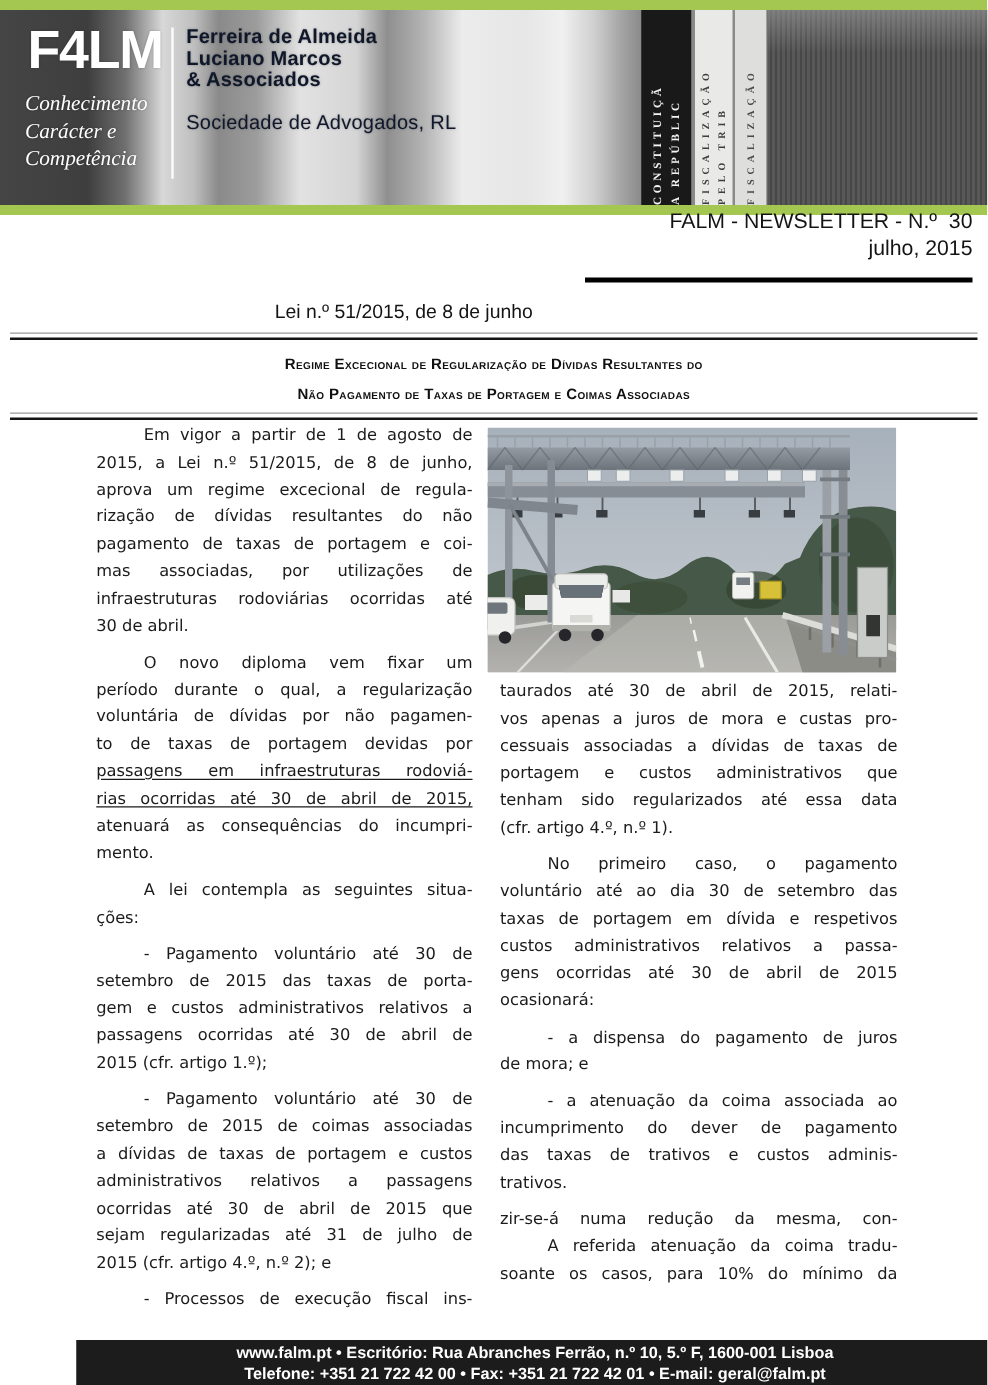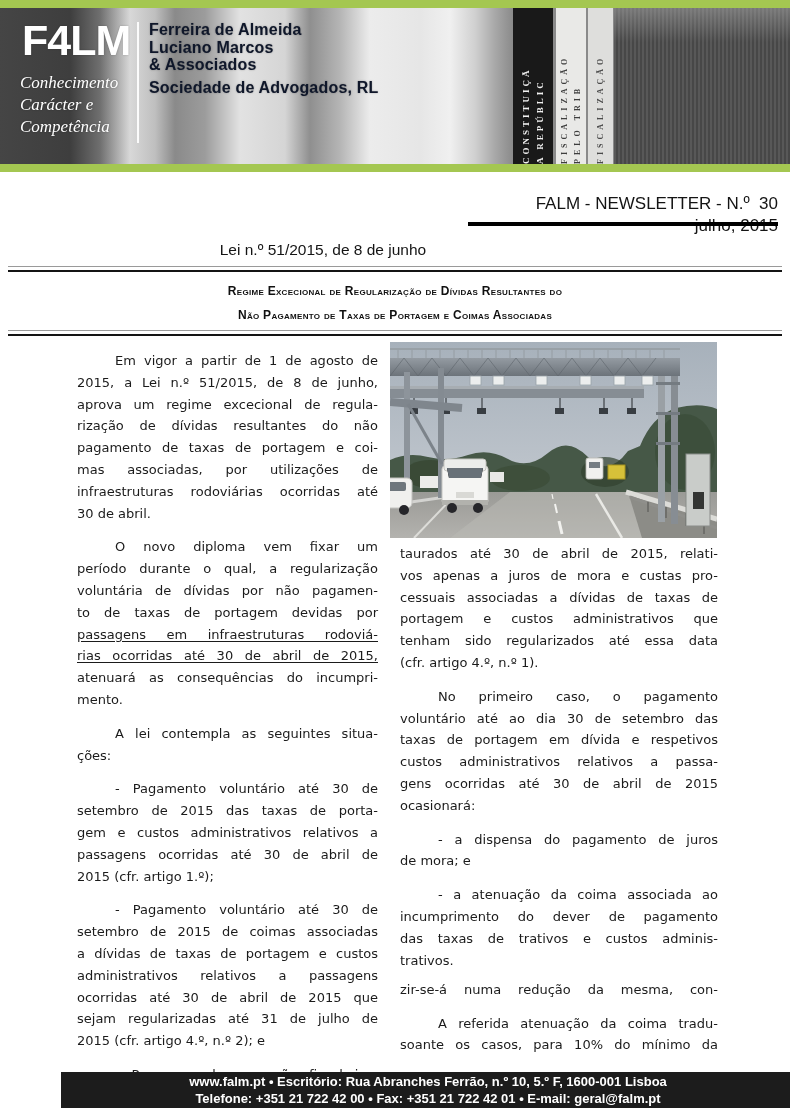--- a/index.html
+++ b/index.html
@@ -25,44 +25,44 @@
   .ribbed-shade { position:absolute; left:614px; top:0; width:176px; height:34px;
             background:linear-gradient(180deg,rgba(160,160,160,.55),rgba(160,160,160,0)); }
 
   .logo { position:absolute; left:22px; top:16px; color:#fff; font-family:"Liberation Sans",sans-serif;
           font-weight:800; font-size:43px; letter-spacing:-1px; line-height:48px; text-shadow:0 0 2px rgba(0,0,0,.25); }
   .tagline { position:absolute; left:20px; top:72px; color:#fff; font-family:Liberation Serif, serif;
              font-style:italic; font-size:17px; line-height:22px; text-shadow:0 0 2px rgba(0,0,0,.3); }
   .v-divider { position:absolute; left:137px; top:22px; width:2px; height:121px; background:rgba(255,255,255,.9); }
   .firm { position:absolute; left:149px; top:21px; color:#0f172a; font-family:"Liberation Sans",sans-serif;
           font-size:16px; font-weight:bold; line-height:17.5px; letter-spacing:.2px; text-shadow:0 0 2px rgba(0,0,0,.3); }
-  .firm .sub { font-weight:bold; margin-top:5px; }
+  .firm .sub { font-weight:normal; margin-top:16px; }
 
   
-  .masthead { position:absolute; right:12px; top:193px; text-align:right; color:#141414;
+  .masthead { position:absolute; right:12px; top:166px; text-align:right; color:#141414;
               font-family:"Liberation Sans",sans-serif; font-size:17px; line-height:22px; }
   .masthead-rule { position:absolute; left:468px; top:222px; width:310px; height:4px; background:#000; }
   .law-line { position:absolute; left:0; top:241px; width:646px; text-align:center; color:#141414;
               font-family:"Liberation Sans",sans-serif; font-size:15.5px; }
   .rule-double { position:absolute; left:8px; width:774px; height:2.5px;
                  border-top:1.5px solid #9a9a9a; border-bottom:2.5px solid #141414; }
   #rule-top { top:266px; }
   #rule-bottom { top:330px; }
   .doc-title { position:absolute; left:10px; top:279px; width:770px; text-align:center; color:#101010;
                font-family:"Liberation Sans",sans-serif; font-weight:bold; font-variant:small-caps;
                font-size:12px; line-height:24px; letter-spacing:.3px; }
 
   
   .col { position:absolute; font-size:13px; line-height:21.8px; color:#1b1b1b; }
   #left-col  { left:77px;  top:338px; width:301px; }
   #right-col { left:400px; top:543px; width:318px; }
   .para { margin:0 0 7.5px 0; }
   .line { text-align:justify; text-align-last:justify; }
   .line.last { text-align-last:left; }
-  .line.indent { text-indent:38px;margin-top:12px; }
+  .line.indent { text-indent:38px; }
   .line.u { text-decoration:underline; text-underline-offset:2px; }
 
   .article-photo { position:absolute; left:390px; top:342px; width:327px; height:196px; }
   .article-photo svg { display:block; }
 
   
   .footer { position:absolute; left:61px; top:1072px; width:734px; height:36px; box-sizing:border-box;
             background:var(--footer-bg,#1c1c1c); color:#fff; text-align:center; padding-top:2px;
             font-family:"Liberation Sans",sans-serif; font-size:13px; font-weight:bold; line-height:16.5px; }
 </style>

